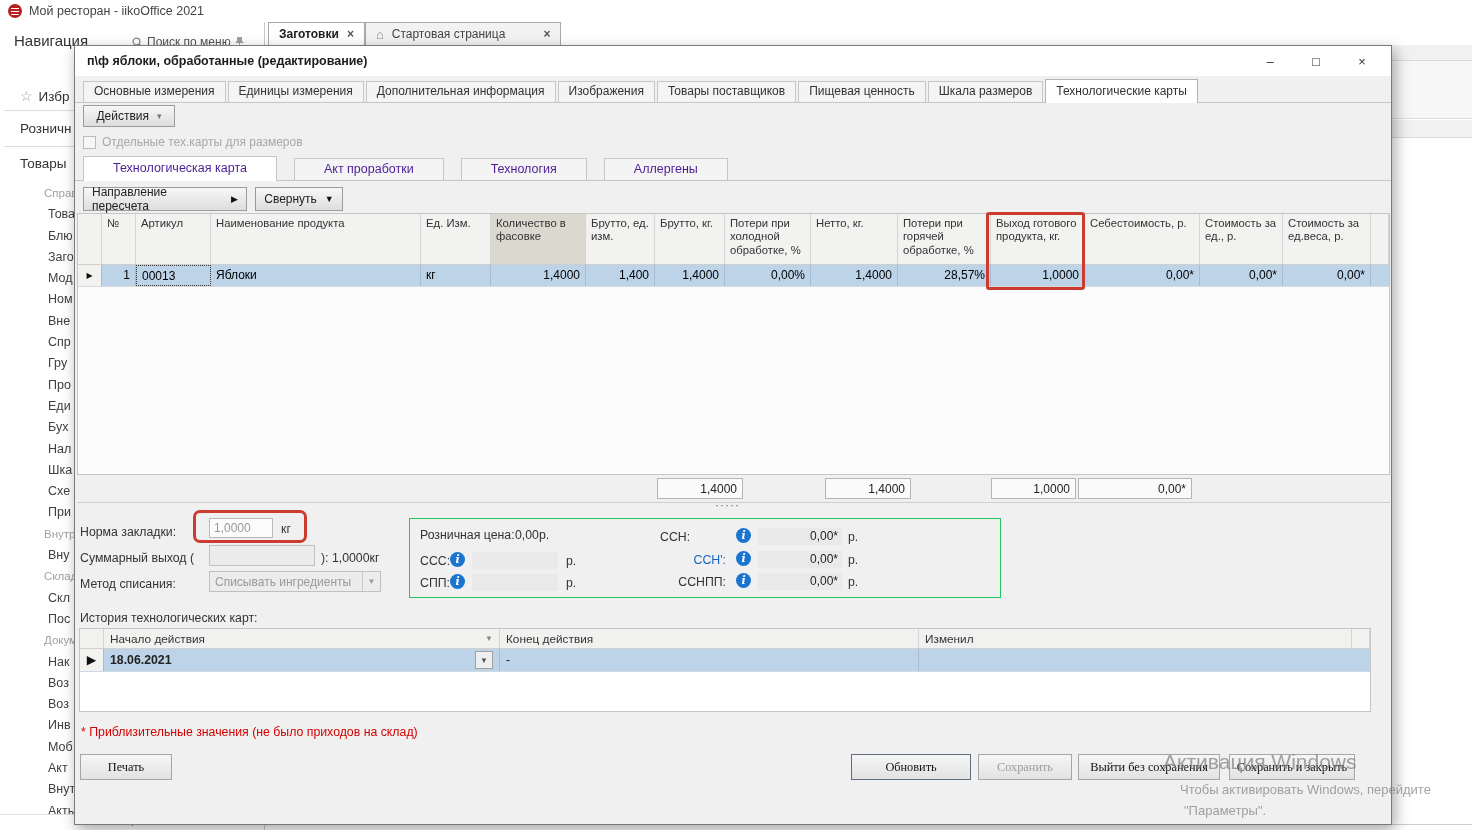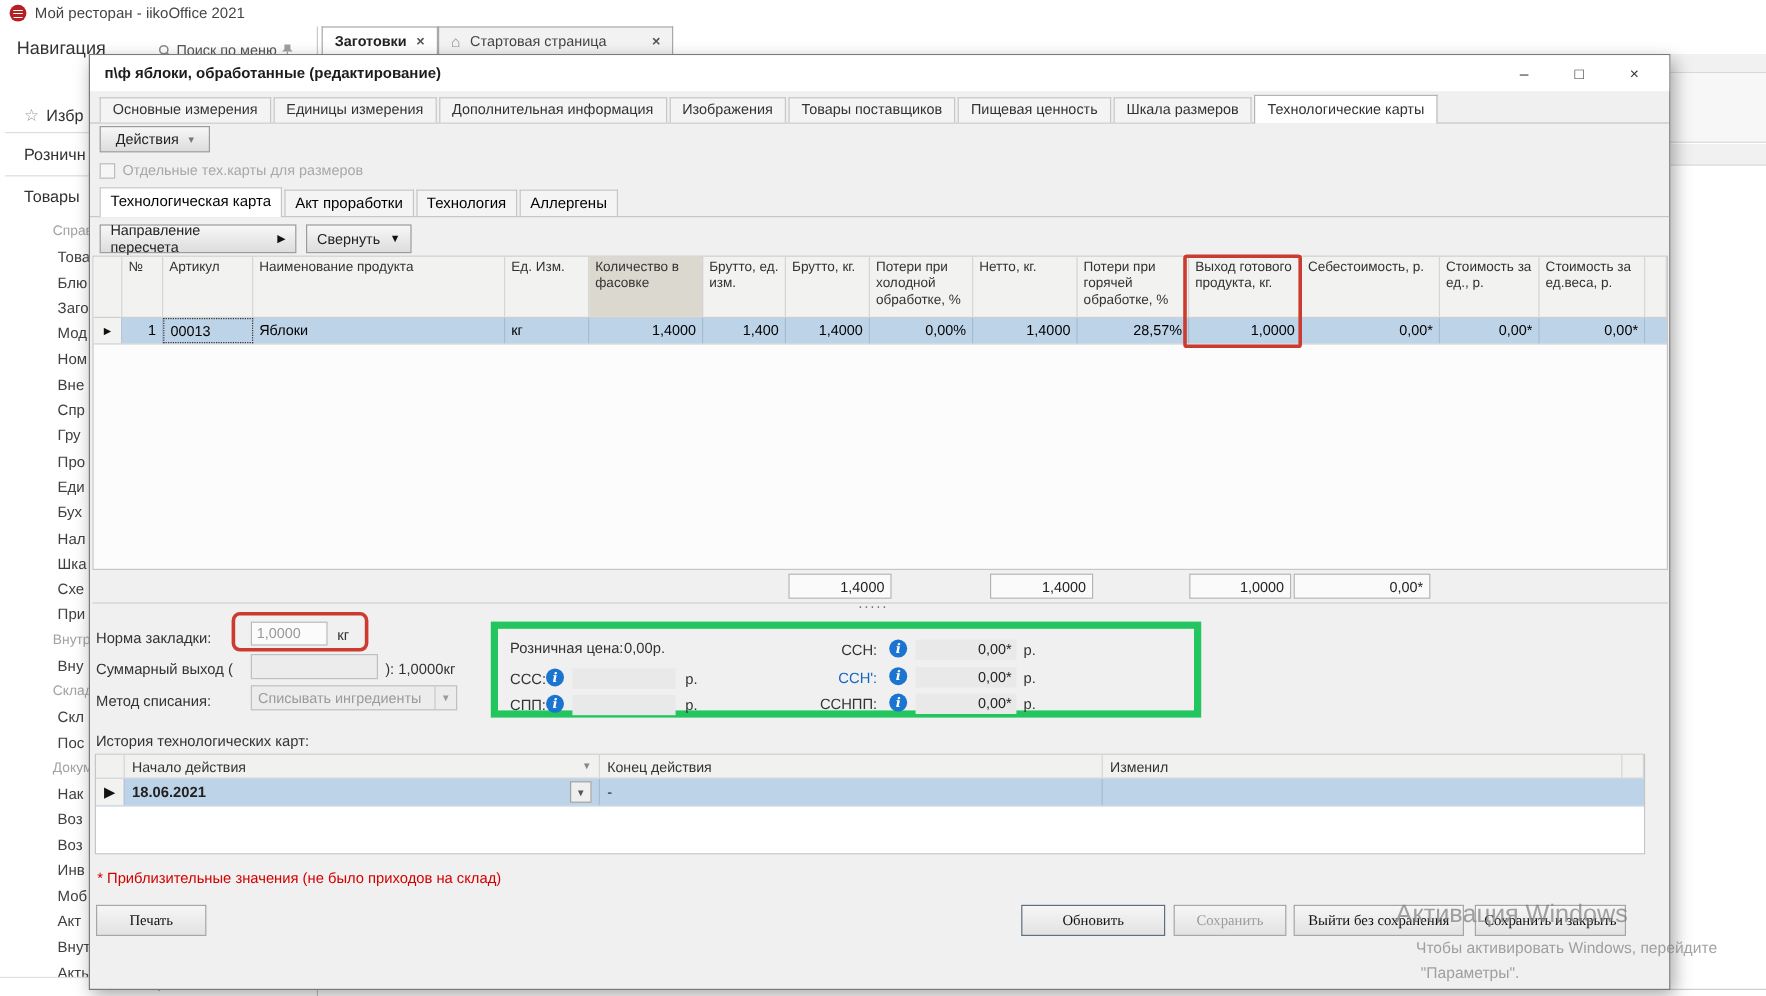--- a/index.html
+++ b/index.html
@@ -42,21 +42,21 @@
   .dlg-ctl{width:46px;text-align:center;font-size:13px;color:#333;cursor:default}
   .tabstrip{position:absolute;left:0;top:33px;right:0;height:24px;border-bottom:1px solid #c6c6c6;display:flex;align-items:flex-end;padding-left:8px;box-sizing:border-box}
   .dtab{box-sizing:border-box;height:21px;line-height:19px;padding:0 10px;border:1px solid #c6c6c6;border-bottom:none;background:#f4f4f4;color:#333;font-size:12px;margin-right:2px;white-space:nowrap}
   .dtab.active{height:24px;line-height:22px;background:#fff;margin-bottom:-1px;border-color:#b5b5b5}
   .bevelbtn{box-sizing:border-box;background:linear-gradient(#f7f7f7,#dddddd);border:1px solid #9c9c9c;
             display:flex;align-items:center;justify-content:center;gap:8px;font-size:12px;color:#222;cursor:default}
   .actions{position:absolute;left:8px;top:59px;width:92px;height:22px}
   .chkrow{position:absolute;left:8px;top:89px;display:flex;align-items:center;gap:6px;color:#a8a8a8;font-size:12px}
   .chk{width:13px;height:13px;border:1px solid #bcbcbc;background:#f6f6f6;box-sizing:border-box}
   .innertabs{position:absolute;left:0;top:110px;right:0;height:25px;border-bottom:1px solid #c6c6c6;display:flex;align-items:flex-end;padding-left:8px;box-sizing:border-box}
-  .itab{box-sizing:border-box;height:22px;line-height:20px;padding:0 8px;border:1px solid #c6c6c6;border-bottom:none;background:#f4f4f4;color:#000000;font-size:12.5px;margin-right:2px;white-space:nowrap}
+  .itab{box-sizing:border-box;height:22px;line-height:20px;padding:0 29px;border:1px solid #c6c6c6;border-bottom:none;background:#f4f4f4;color:#4c1d95;font-size:12.5px;margin-right:17px;white-space:nowrap}
   .itab.active{height:25px;line-height:23px;background:#fff;margin-bottom:-1px}
   .recalc{position:absolute;left:8px;top:141px;width:164px;height:24px;justify-content:space-between;padding:0 8px}
   .collapse{position:absolute;left:180px;top:141px;width:88px;height:24px}
   .tri{font-size:9px;color:#111}
   
   .grid{position:absolute;left:2px;top:167px;width:1313px;height:262px;border:1px solid #c6c6c6;background:#fcfcfc;box-sizing:border-box}
   .hrow{display:flex;height:50px;background:#f2f2f1;border-bottom:1px solid #cfcfcf}
   .hcell{box-sizing:border-box;border-right:1px solid #d5d5d5;padding:3px 5px;font-size:11.3px;color:#333;line-height:1.18;overflow:hidden}
   .hcell.sorted{background:#dbd8d0}
   .drow{display:flex;height:21px;background:#bdd3e8;border-bottom:1px solid #d9d9d9}
@@ -74,21 +74,21 @@
   
   .redrect{position:absolute;border:3px solid #cc3b2f;box-sizing:border-box;z-index:20;pointer-events:none}
   
   .flabel{position:absolute;font-size:12.3px;color:#333;white-space:nowrap}
   .tinput{position:absolute;box-sizing:border-box;border:1px solid #b9b9b9;background:#fbfbfb;font-size:12px;padding:1px 4px;
           font-family:"Liberation Sans",sans-serif;color:#999}
   .dis{background:#ececec;border-color:#c0c0c0;color:#9a9a9a}
   .selbox{position:absolute;box-sizing:border-box;border:1px solid #c0c0c0;background:#ececec;color:#9a9a9a;font-size:12px;
           display:flex;align-items:center;padding-left:5px}
   .selbox .dd{margin-left:auto;width:17px;align-self:stretch;border-left:1px solid #c8c8c8;display:flex;align-items:center;justify-content:center;color:#9a9a9a;font-size:8px}
-  .pricepanel{position:absolute;left:334px;top:472px;width:592px;height:80px;border:6px solid #22c55e;box-sizing:border-box}
+  .pricepanel{position:absolute;left:334px;top:472px;width:592px;height:80px;border:1px solid #22c55e;box-sizing:border-box}
   .plabel{position:absolute;font-size:12.3px;color:#333;white-space:nowrap}
   .pfield{position:absolute;height:17px;background:#e9e9e9;box-sizing:border-box;font-size:12px;text-align:right;padding:1px 4px;color:#222}
   .info{position:absolute;width:15px;height:15px;border-radius:50%;background:#1b74cf;color:#fff;
         font-family:"DejaVu Serif",serif;font-style:italic;font-weight:bold;font-size:11px;text-align:center;line-height:15px}
   .link{color:#1464c0}
   
   .hist{position:absolute;left:4px;top:582px;width:1292px;height:84px;border:1px solid #c5c5c5;background:#fff;box-sizing:border-box}
   .histhead{display:flex;height:19px;background:#f1f1f0;border-bottom:1px solid #d0d0d0}
   .hhcell{box-sizing:border-box;border-right:1px solid #d5d5d5;padding:2px 6px;font-size:11.8px;color:#333;display:flex;align-items:center}
   .histrow{display:flex;height:22px;background:#bdd3e8;border-bottom:1px solid #cfd9e4}
@@ -307,21 +307,21 @@
     <div class="plabel" style="left:10px;top:35px">ССС:</div>
     <div class="info" style="left:40px;top:33px">i</div>
     <div class="pfield" style="left:62px;top:33px;width:86px"></div>
     <div class="plabel" style="left:156px;top:35px">р.</div>
 
     <div class="plabel" style="left:10px;top:57px">СПП:</div>
     <div class="info" style="left:40px;top:55px">i</div>
     <div class="pfield" style="left:62px;top:55px;width:86px"></div>
     <div class="plabel" style="left:156px;top:57px">р.</div>
 
-    <div class="plabel" style="left:250px;top:11px;width:66px;text-align:right">ССН:</div>
+    <div class="plabel" style="left:250px;top:11px;width:66px;text-align:left">ССН:</div>
     <div class="info" style="left:326px;top:9px">i</div>
     <div class="pfield" style="left:348px;top:9px;width:84px">0,00*</div>
     <div class="plabel" style="left:438px;top:11px">р.</div>
 
     <div class="plabel link" style="left:250px;top:34px;width:66px;text-align:right">ССН':</div>
     <div class="info" style="left:326px;top:32px">i</div>
     <div class="pfield" style="left:348px;top:32px;width:84px">0,00*</div>
     <div class="plabel" style="left:438px;top:34px">р.</div>
 
     <div class="plabel" style="left:250px;top:56px;width:66px;text-align:right">ССНПП:</div>

